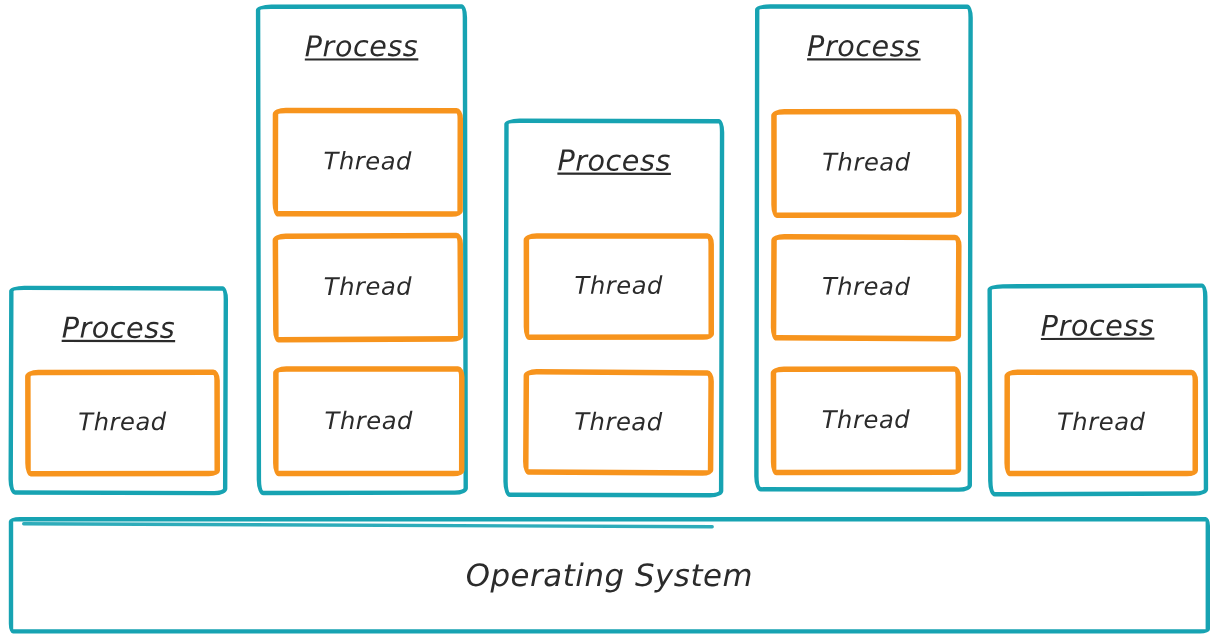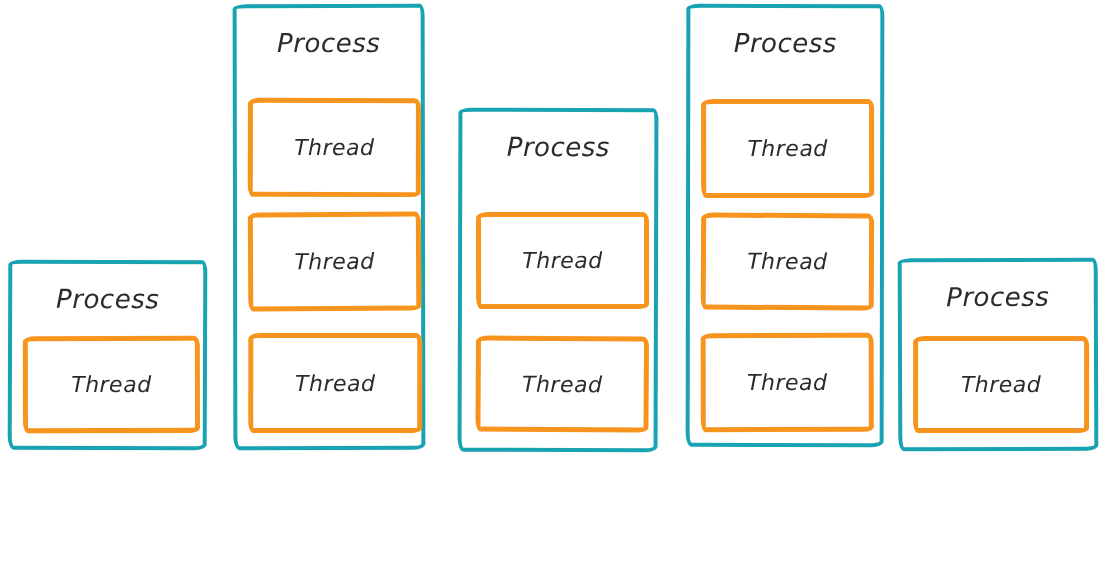--- a/index.html
+++ b/index.html
@@ -63,20 +63,21 @@
   .label {
     font-style: italic;
     color: var(--text);
     letter-spacing: 0.5px;
     white-space: nowrap;
   }
   .process-label {
     text-align: center;
     padding-top: 20px;
     font-size: 26px;
+    text-decoration: underline;
   }
   .thread-label { font-size: 22px; }
   .os-label { font-size: 28px; }
 
   
   .p1 { left: 8px;   top: 260px; width: 199px; height: 190px; transform: rotate(0.2deg); }
   .p2 { left: 233px; top: 4px;   width: 192px; height: 446px; transform: rotate(-0.1deg); }
   .p3 { left: 458px; top: 108px; width: 200px; height: 344px; transform: rotate(0.15deg); }
   .p4 { left: 686px; top: 4px;   width: 198px; height: 443px; transform: rotate(0.1deg); }
   .p5 { left: 898px; top: 258px; width: 200px; height: 193px; transform: rotate(-0.2deg); }
@@ -141,14 +142,17 @@
     </div>
   </div>
 
   <div class="box process-box p5">
     <div class="label process-label">Process</div>
     <div class="box thread-box t1">
       <span class="label thread-label">Thread</span>
     </div>
   </div>
 
+  <div class="box os-box os">
+    <span class="label os-label">Operating System</span>
+  </div>
 
 </div>
 
 </body></html>

